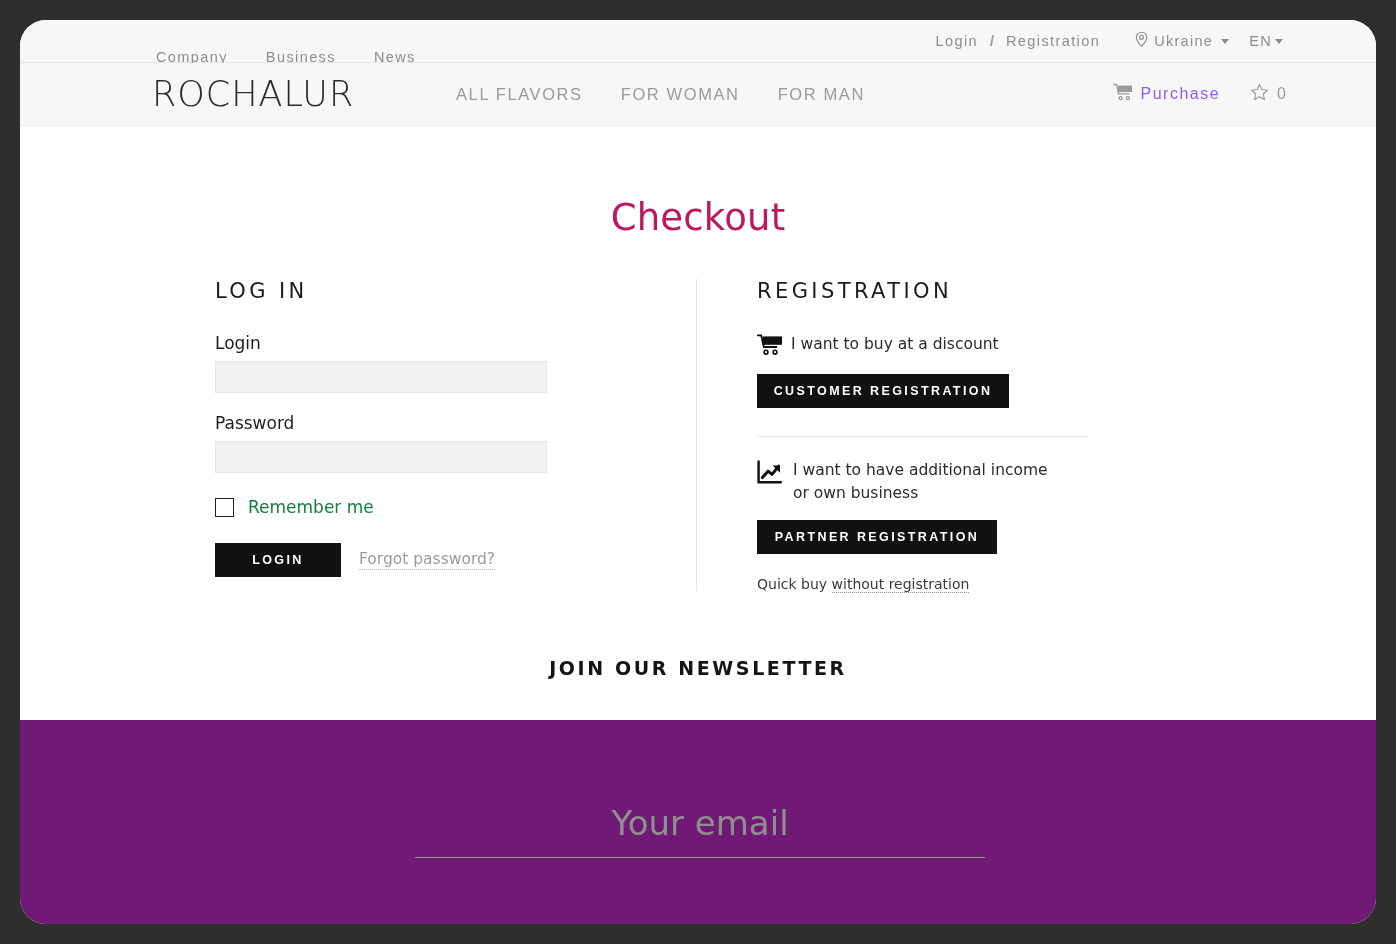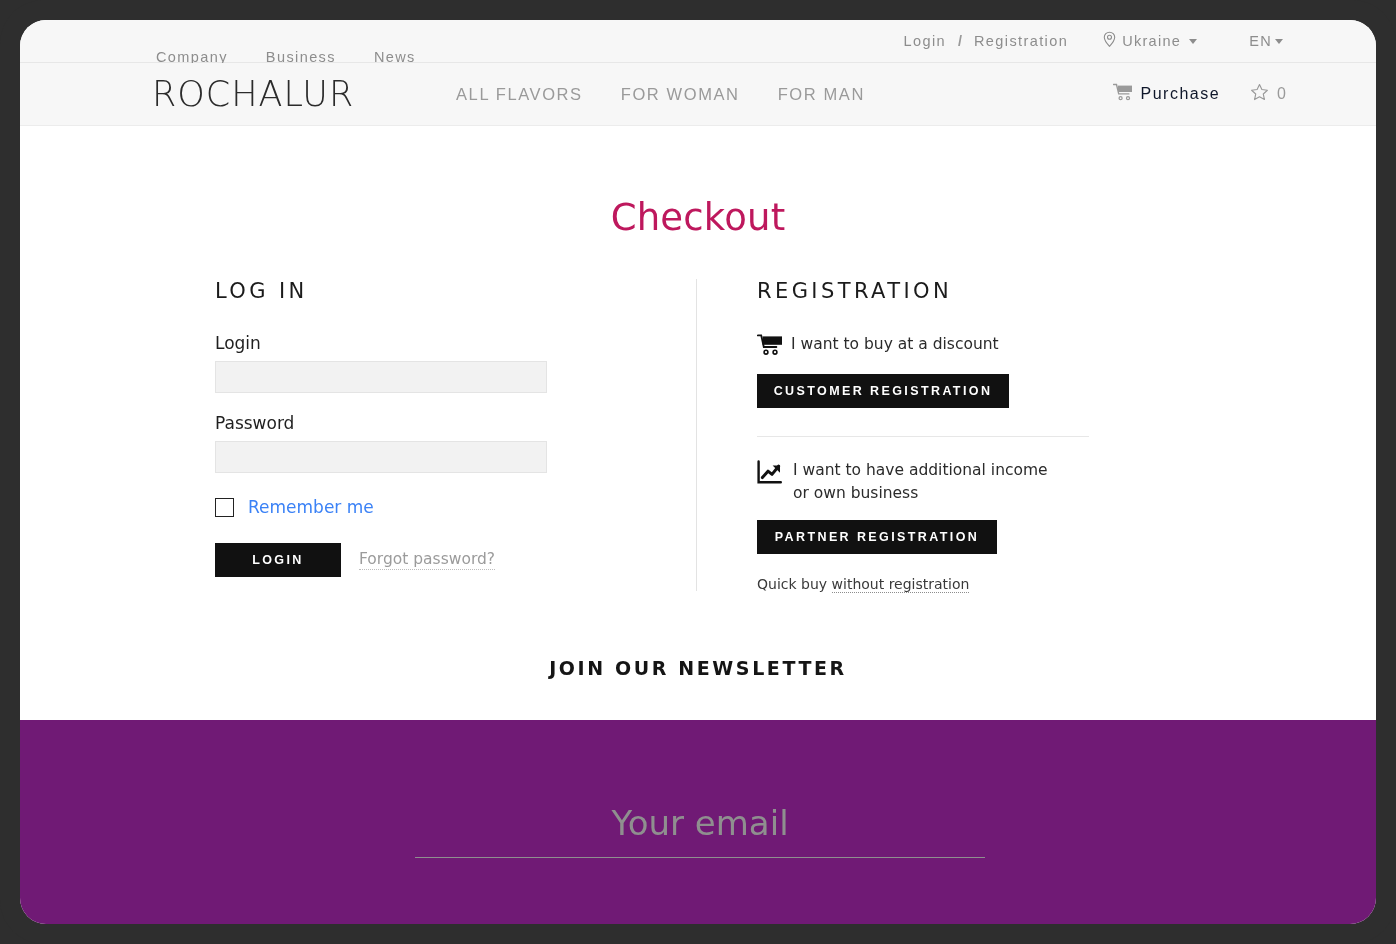--- a/index.html
+++ b/index.html
@@ -94,21 +94,21 @@
     width: 0; height: 0;
     border-left: 4.5px solid transparent;
     border-right: 4.5px solid transparent;
     border-top: 5px solid #8d8d8d;
     margin-left: 3px;
     display: inline-block;
   }
   .lang-select {
     display: flex;
     align-items: center;
-    margin-left: 52px;
+    margin-left: 20px;
   }
 
   
   #navbar {
     position: relative;
     height: 62px;
     background: #f7f7f7;
     border-bottom: 1px solid #ececec;
   }
   #logo {
@@ -149,21 +149,21 @@
     gap: 30px;
   }
   .cart-group, .fav-group {
     display: flex;
     align-items: center;
     gap: 8px;
   }
   .cart-label {
     font-size: 16px;
     letter-spacing: 1.5px;
-    color: #0f172a;
+    color: #8b5cf6;
     text-align: center;
   }
   .fav-count {
     font-size: 16px;
     color: #9a9a9a;
   }
 
   
   #page {
     position: relative;
@@ -240,21 +240,21 @@
   .checkbox-box {
     width: 19px;
     height: 19px;
     border: 1.6px solid #222;
     background: #fff;
     box-sizing: border-box;
     cursor: pointer;
   }
   .checkbox-label {
     font-size: 17px;
-    color: #3b82f6;
+    color: #15803d;
     font-family: "DejaVu Sans", sans-serif;
   }
 
   #login-action-row {
     display: flex;
     align-items: center;
     margin-top: 26px;
   }
   .btn-dark {
     background: #111111;

